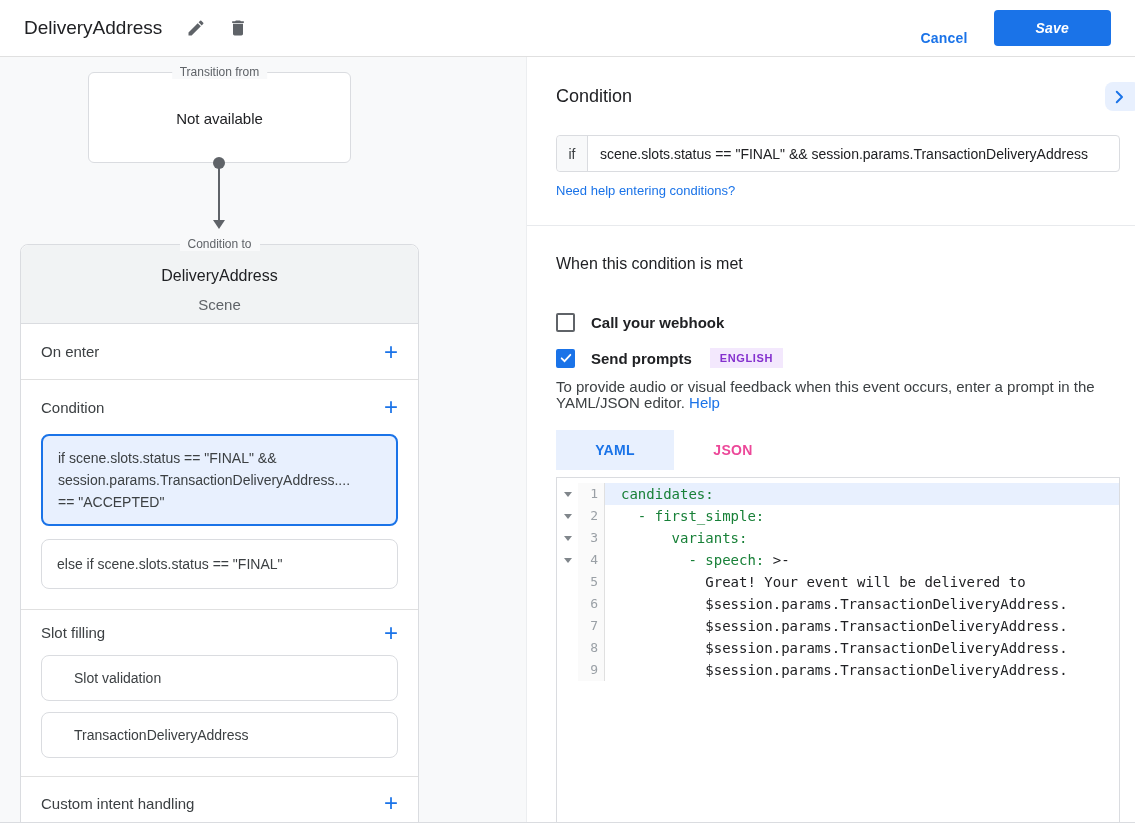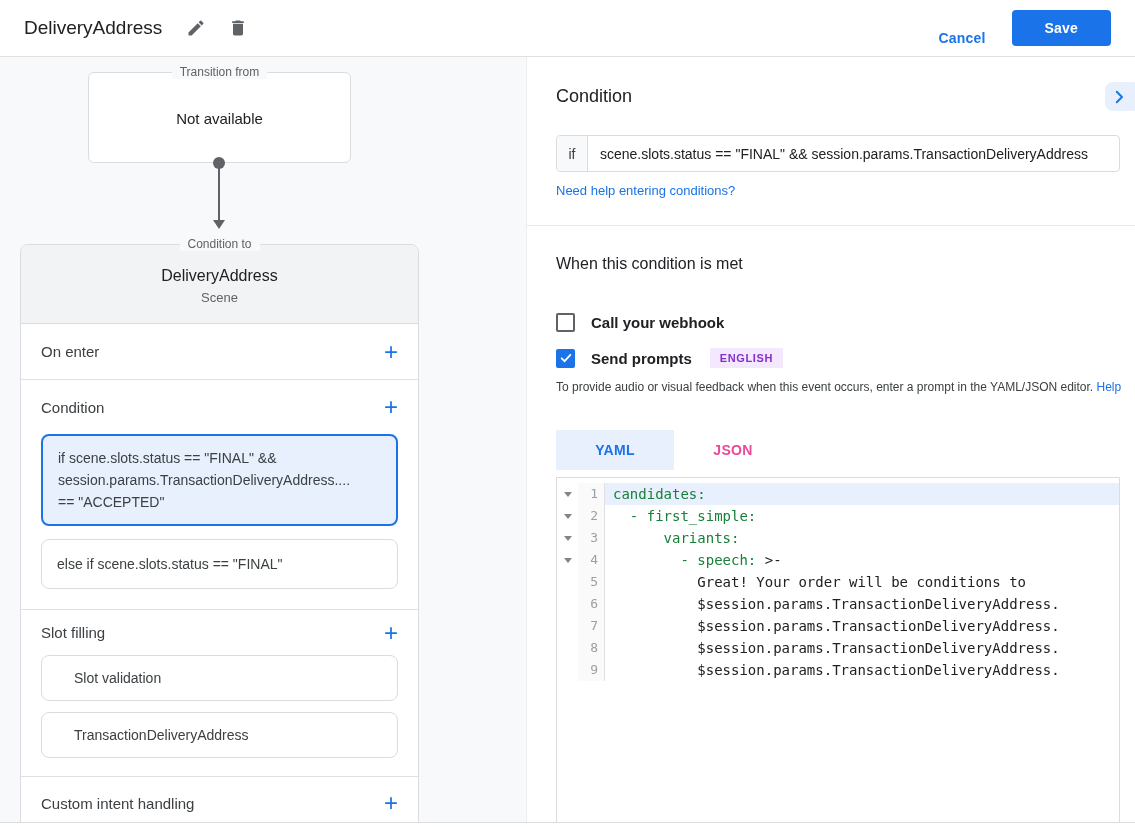--- a/index.html
+++ b/index.html
@@ -9,22 +9,22 @@
   
   .app-header { position:absolute; top:0; left:0; width:1135px; height:57px;
     background:#fff; border-bottom:1px solid #e0e0e0; display:flex; align-items:center;
     padding:0 24px; z-index:5; }
   .app-title { font-size:19px; color:#202124; }
   .title-icons { display:flex; align-items:center; gap:22px; margin-left:24px; }
   .hicon { width:20px; height:20px; fill:#5f6368; cursor:pointer; }
   .header-actions { margin-left:auto; display:flex; align-items:flex-end; gap:26px; }
   .cancel-btn { color:#1a73e8; font-size:14px; font-weight:600; cursor:pointer; letter-spacing:.2px; }
   .save-btn { background:#1a73e8; color:#fff; border:none; border-radius:4px;
-    font-size:14px; font-weight:600; padding:0 33px; height:36px; cursor:pointer;
-    font-family:"Liberation Sans",sans-serif; letter-spacing:.2px; }
+    font-size:14px; font-weight:600; padding:0 42px; height:36px; cursor:pointer;
+    font-family:"Liberation Sans",sans-serif; letter-spacing:.2px;font-style:italic; }
 
   
   .left-panel { position:absolute; top:57px; left:0; width:527px; height:770px;
     background:#f8f9fa; border-right:1px solid #eceef0; overflow:hidden; }
 
   .tf-box { position:absolute; top:15px; left:88px; width:263px; height:91px;
     background:#fff; border:1px solid #dadce0; border-radius:6px; }
   .legend { position:absolute; top:-8px; left:50%; transform:translateX(-50%);
     background:#f8f9fa; padding:0 8px; font-size:12px; color:#5f6368; white-space:nowrap; }
   .tf-value { position:absolute; top:50%; left:0; right:0; transform:translateY(-50%);
@@ -34,21 +34,21 @@
     border-radius:50%; background:#5f6368; }
   .conn-line { position:absolute; top:106px; left:218px; width:2px; height:58px; background:#5f6368; }
   .conn-arrow { position:absolute; top:163px; left:213px; width:0; height:0;
     border-left:6px solid transparent; border-right:6px solid transparent; border-top:9px solid #5f6368; }
 
   .scene-card { position:absolute; top:187px; left:20px; width:399px;
     background:#fff; border:1px solid #dadce0; border-radius:8px; }
   .scene-card-header { height:79px; background:#f1f3f4; border-bottom:1px solid #dadce0;
     border-radius:8px 8px 0 0; text-align:center; padding-top:22px; }
   .scene-name { font-size:16px; color:#202124; }
-  .scene-type { font-size:13px; color:#5f6368; margin-top:5px; }
+  .scene-type { font-size:15px; color:#5f6368; margin-top:11px; }
 
   .section-row { display:flex; align-items:center; justify-content:space-between; padding:0 20px; }
   .row-onenter { height:55px; }
   .row-condition { height:54px; }
   .row-slot { height:45px; }
   .row-custom { height:52px; }
   .section-label { font-size:15px; color:#3c4043; }
   .plus-icon { color:#1a73e8; font-size:24px; font-weight:300; line-height:20px; cursor:pointer; }
   .card-divider { border-top:1px solid #e0e0e0; }
 
@@ -87,39 +87,39 @@
   .check-row { position:absolute; left:29px; display:flex; align-items:center; }
   .row-webhook { top:256px; }
   .row-prompts { top:291px; }
   .checkbox { width:19px; height:19px; border:2px solid #5f6368; border-radius:2px; background:#fff; cursor:pointer; }
   .checkbox.checked { background:#1a73e8; border-color:#1a73e8; display:flex; align-items:center; justify-content:center; }
   .checkbox.checked svg { width:14px; height:14px; stroke:#fff; stroke-width:3; fill:none; stroke-linecap:round; }
   .check-label { margin-left:16px; font-size:15px; font-weight:700; color:#202124; }
   .lang-badge { margin-left:18px; background:#f3e8fd; color:#8430ce; font-size:11px; font-weight:700;
     letter-spacing:.6px; padding:4px 10px; border-radius:0; }
 
-  .rp-desc { position:absolute; top:322px; left:29px; width:566px; font-size:12px;
+  .rp-desc { position:absolute; top:322px; left:29px; width:566px; font-size:15px;
     line-height:16px; color:#3c4043; }
   .rp-desc .inline-link { color:#1a73e8; cursor:pointer; }
 
   .tab-bar { position:absolute; top:373px; left:29px; display:flex; }
   .tab { width:118px; height:40px; display:flex; align-items:center; justify-content:center;
     font-size:14px; font-weight:600; color:#ec4899; cursor:pointer; letter-spacing:.3px; }
   .tab.active { background:#e8f0fe; color:#1a73e8; }
 
   .code-editor { position:absolute; top:420px; left:29px; width:564px; height:351px;
     border:1px solid #dadce0; background:#fff; overflow:hidden;
     font-family:"DejaVu Sans Mono","Liberation Mono",monospace; font-size:14px; padding-top:5px; }
   .code-line { display:flex; height:22px; line-height:22px; }
   .fold-col { width:21px; display:flex; align-items:center; justify-content:center; background:#fff; }
   .fold-arrow { width:0; height:0; border-left:4px solid transparent; border-right:4px solid transparent;
     border-top:5px solid #80868b; cursor:pointer; }
   .num-col { width:27px; background:#fafafa; border-right:1px solid #e0e0e0; color:#9aa0a6;
     font-size:13px; text-align:right; padding-right:6px; }
-  .code-text { flex:1; padding-left:8px; white-space:pre; overflow:hidden; color:#202124; }
+  .code-text { flex:1; padding-left:16px; white-space:pre; overflow:hidden; color:#202124; }
   .code-line.hl .code-text { background:#e8f0fe; }
   .tok-green { color:#188038; }
 
   .bottom-strip { position:absolute; bottom:0; left:0; width:1135px; height:5px;
     background:#fff; border-top:1px solid #dadce0; z-index:6; }
 </style>
 </head>
 <body>
 
 <div class="app-header">
@@ -274,21 +274,21 @@
       <div class="code-line">
         <div class="fold-col">
           <div class="fold-arrow"></div>
         </div>
         <div class="num-col">4</div>
         <div class="code-text"><span class="tok-green">        - speech:</span> &gt;-</div>
       </div>
       <div class="code-line">
         <div class="fold-col"></div>
         <div class="num-col">5</div>
-        <div class="code-text">          Great! Your order will be conditions to</div>
+        <div class="code-text">          Great! Your event will be delivered to</div>
       </div>
       <div class="code-line">
         <div class="fold-col"></div>
         <div class="num-col">6</div>
         <div class="code-text">          $session.params.TransactionDeliveryAddress.</div>
       </div>
       <div class="code-line">
         <div class="fold-col"></div>
         <div class="num-col">7</div>
         <div class="code-text">          $session.params.TransactionDeliveryAddress.</div>

